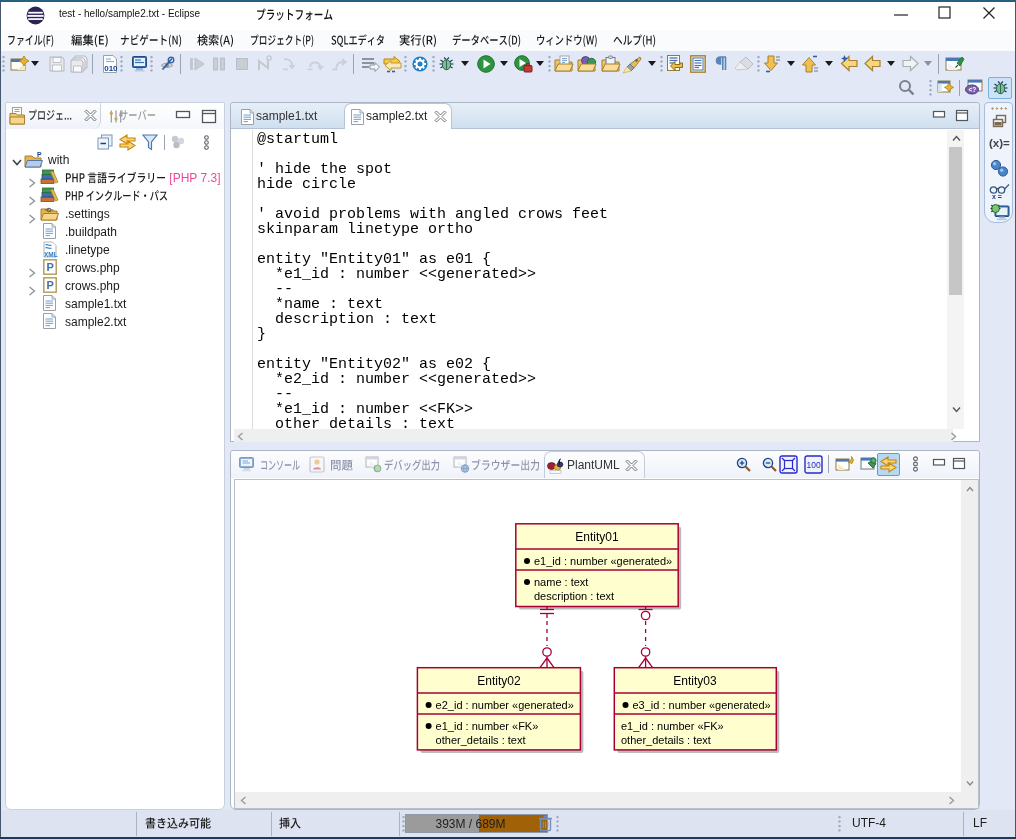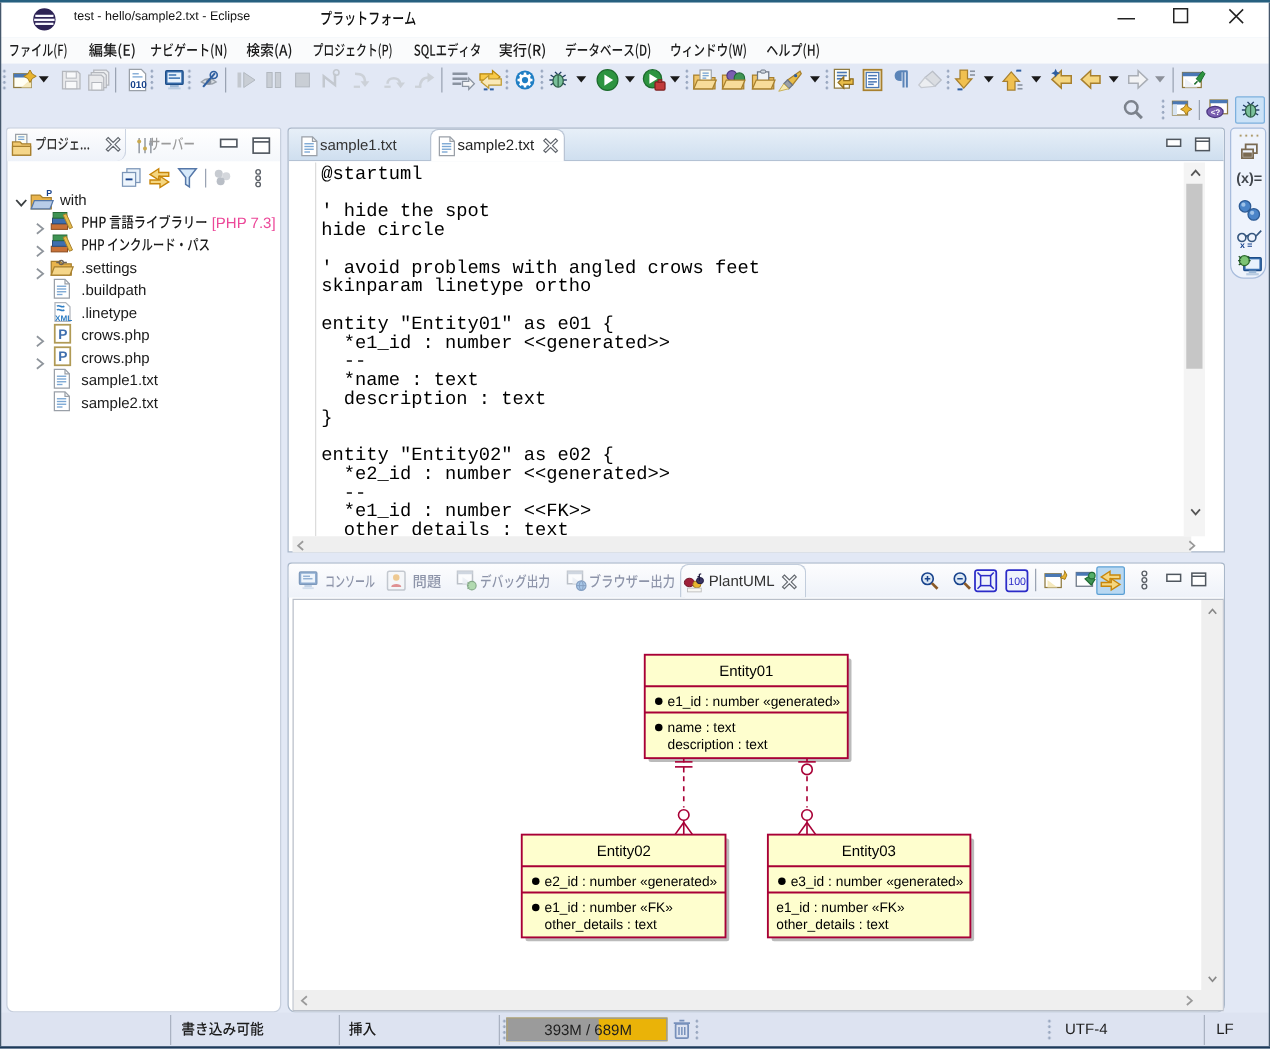--- a/index.html
+++ b/index.html
@@ -845,21 +845,21 @@
 <div class="abs ssep" style="left:136px;top:812px"></div>
 <svg class="jp" style="left:145px;top:817px" width="66" height="12" viewBox="0 -0.88 6.0 1" preserveAspectRatio="none">
     <use href="#k_writable"></use>
   </svg>
 <div class="abs ssep" style="left:271px;top:812px"></div>
 <svg class="jp" style="left:279px;top:817px" width="22" height="12" viewBox="0 -0.88 2.0 1" preserveAspectRatio="none">
     <use href="#k_insert"></use>
   </svg>
 <div class="abs ssep" style="left:399px;top:812px"></div>
 <div class="abs grip" style="left:402px;top:815px"></div>
-<div class="abs" style="left:405px;top:814px;width:129px;height:19px;background:#eab308;border:1px solid #8f98a8">
+<div class="abs" style="left:405px;top:814px;width:143px;height:19px;background:#a16207;border:1px solid #8f98a8">
   <div style="position:absolute;left:0;top:0;width:73px;height:17px;background:#9b9b9b"></div>
   <div style="position:absolute;left:0;top:2px;width:129px;text-align:center;font-size:12px;color:#1e1e1e">393M / 689M</div>
 </div>
 <svg class="abs" style="left:538px;top:815px" width="15" height="17" viewBox="0 0 15 17">
   <rect x="2.5" y="4" width="10" height="11.5" rx="1" fill="none" stroke="#7790bb" stroke-width="1.4"></rect>
   <line x1="1" y1="3.5" x2="14" y2="3.5" stroke="#7790bb" stroke-width="1.4"></line>
   <line x1="5.5" y1="1.5" x2="9.5" y2="1.5" stroke="#7790bb" stroke-width="1.4"></line>
   <line x1="5.2" y1="6.5" x2="5.2" y2="13" stroke="#7790bb" stroke-width="1.2"></line>
   <line x1="7.5" y1="6.5" x2="7.5" y2="13" stroke="#7790bb" stroke-width="1.2"></line>
   <line x1="9.8" y1="6.5" x2="9.8" y2="13" stroke="#7790bb" stroke-width="1.2"></line>

